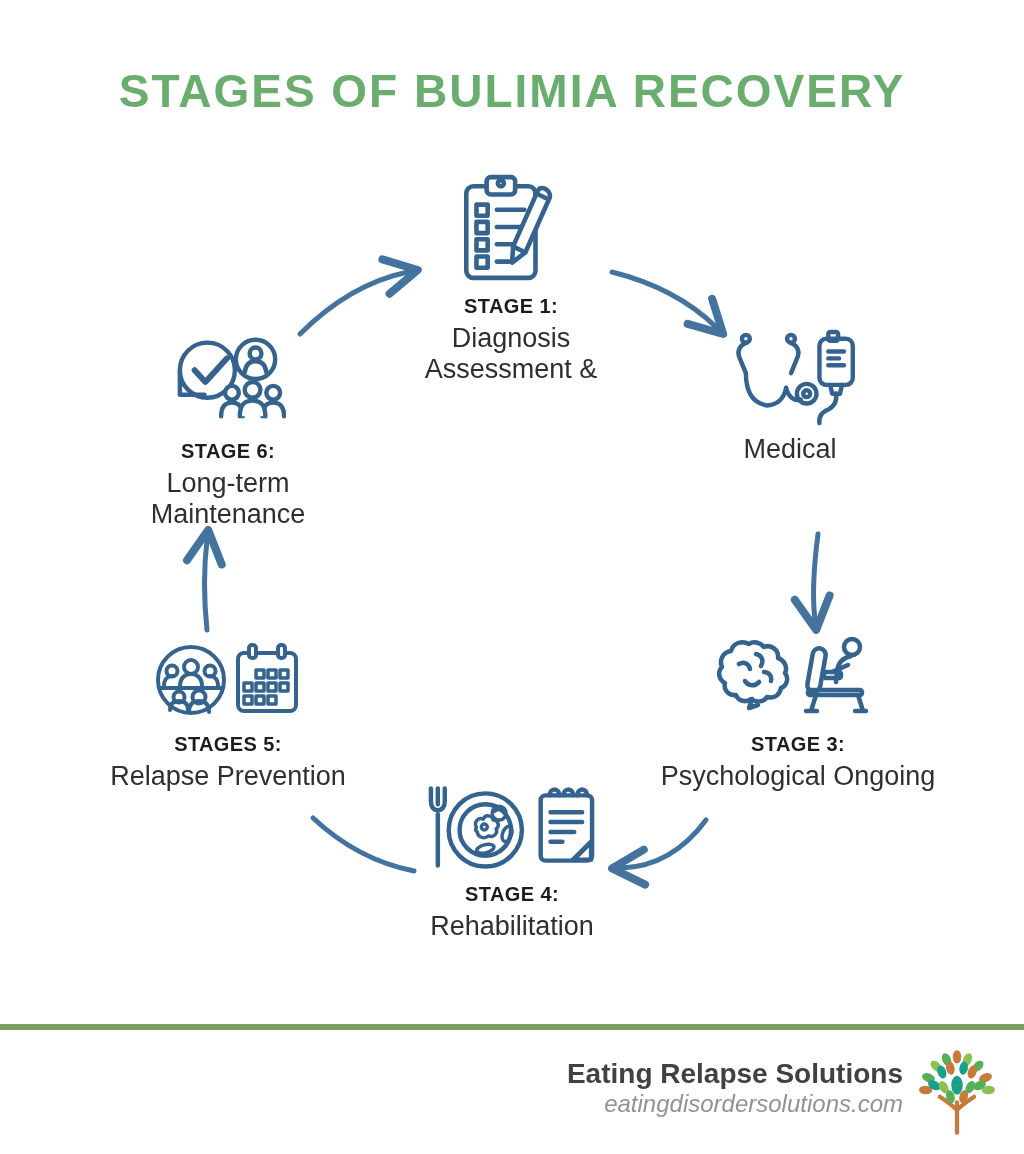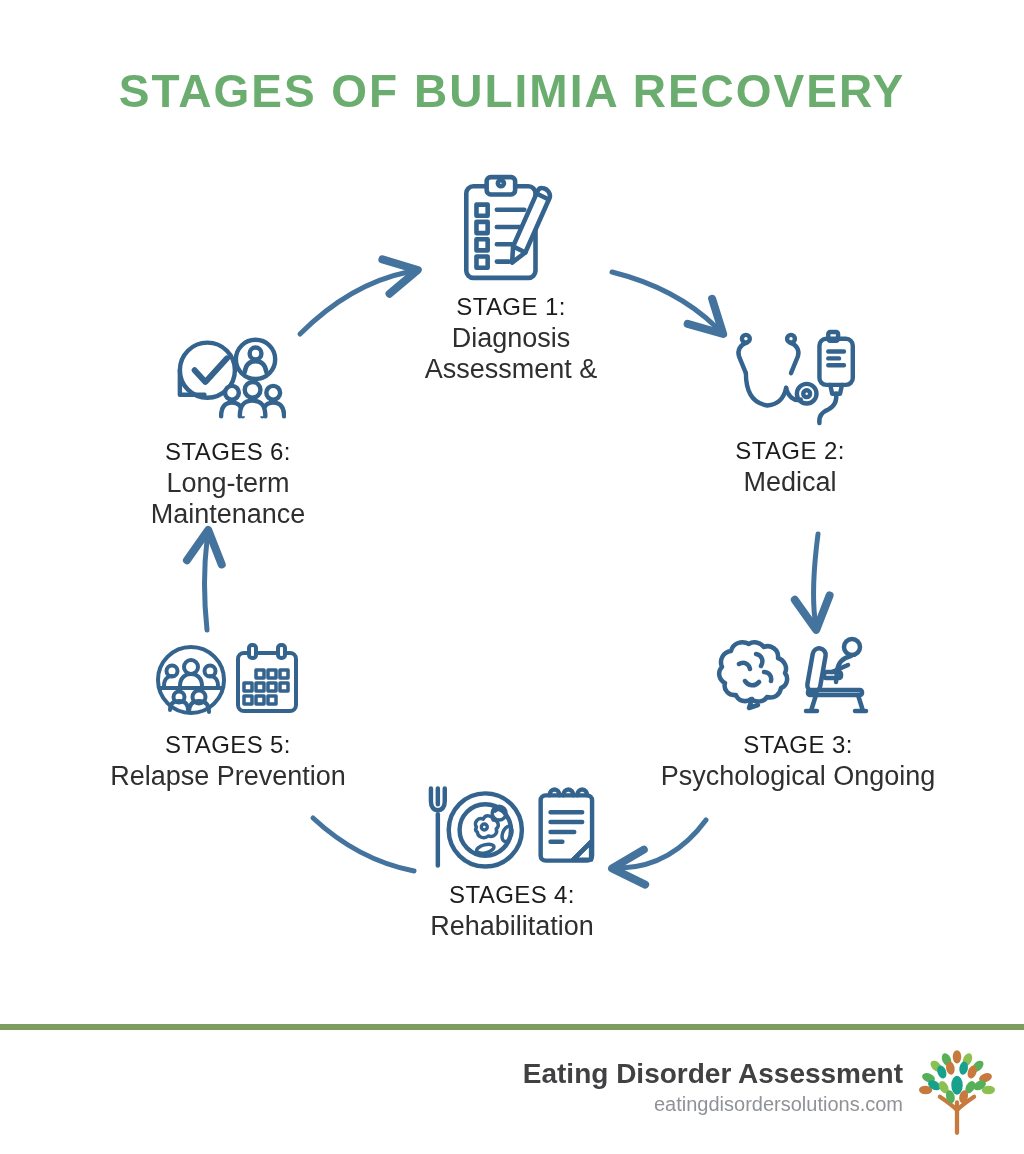--- a/index.html
+++ b/index.html
@@ -3,26 +3,26 @@
 <meta charset="utf-8">
 <style>
   html,body{margin:0;padding:0;background:#ffffff;}
   .canvas{position:relative;width:1024px;height:1154px;margin:0 auto;background:#ffffff;overflow:hidden;
           font-family:"Liberation Sans","DejaVu Sans",sans-serif;border-radius:23px;}
   .title{position:absolute;top:64px;left:0;width:100%;text-align:center;
          font-size:46px;font-weight:bold;letter-spacing:2px;color:#6bad6e;margin:0;}
   .arrows{position:absolute;top:0;left:0;width:1024px;height:1154px;pointer-events:none;}
   .stage-icon{position:absolute;}
   .stage-text{position:absolute;text-align:center;}
-  .stage-label{font-size:24px;font-weight:normal;color:#1c1c1e;letter-spacing:.4px;line-height:33px;}
+  .stage-label{font-size:20px;font-weight:bold;color:#1c1c1e;letter-spacing:.4px;line-height:33px;}
   .stage-line{font-size:27px;color:#2f2f31;line-height:31px;}
   .divider{position:absolute;left:0;top:1024px;width:1024px;height:6px;background:#7e9e61;}
   .footer-text{position:absolute;top:1058px;right:121px;text-align:right;}
   .footer-name{font-size:28px;font-weight:bold;color:#414042;line-height:32px;}
-  .footer-url{font-size:20px;color:#8f9296;line-height:28px;}
+  .footer-url{font-size:24px;color:#8f9296;line-height:28px;font-style:italic;}
   .logo{position:absolute;left:919px;top:1046px;}
   svg{display:block;}
 </style>
 </head>
 <body>
 
 <div class="canvas">
 
   <h1 class="title">STAGES OF BULIMIA RECOVERY</h1>
 
@@ -78,21 +78,20 @@
         <circle cx="82" cy="67" r="3.5"></circle>
         <rect x="104" y="4" width="10" height="9" rx="2"></rect>
         <rect x="95" y="11" width="34" height="47" rx="7"></rect>
         <path d="M104 24 h16 M104 31 h11 M104 38 h16"></path>
         <path d="M106 58 l2 9 h8 l2 -9"></path>
         <path d="M112 67 c1 8 -2 13 -8 16 c-7 3 -10 8 -9 14"></path>
       </g>
     </svg>
   </div>
   <div class="stage-text" style="left:640px;top:434px;width:300px;">
-    <div class="stage-label">STAGE 2:</div>
     <div class="stage-line">Medical</div>
   </div>
 
   <div class="stage-icon" style="left:712px;top:634px;">
     <svg width="170" height="88" viewBox="0 0 170 88">
       <g fill="none" stroke="#34638e" stroke-width="4.5" stroke-linecap="round" stroke-linejoin="round">
         <path d="M37 10 c-7 -4 -16 -1 -18 7 c-8 1 -12 9 -9 16 c-5 5 -3 13 3 16 c-2 7 4 13 11 12 c2 6 10 8 15 4 c5 4 13 3 16 -2 c7 2 13 -2 14 -9 c6 -2 8 -10 4 -15 c3 -6 -1 -13 -7 -15 c1 -8 -7 -14 -14 -11 c-4 -5 -11 -6 -15 -3 z"></path>
         <path d="M27 30 c5 -3 10 0 11 5 M44 20 c6 1 8 7 5 12 M33 47 c3 5 10 6 14 1 M52 38 c5 0 8 4 7 9"></path>
         <path d="M40 65 l-3 9 l9 -3"></path>
         <circle cx="140" cy="13" r="8"></circle>
@@ -127,21 +126,21 @@
         </g>
         <rect x="118" y="15" width="52" height="66" rx="5"></rect>
         <path d="M127 15 a5 6 0 0 1 10 0 M141 15 a5 6 0 0 1 10 0 M155 15 a5 6 0 0 1 10 0"></path>
         <path d="M128 32 h32 M128 42 h32 M128 52 h24 M128 62 h12"></path>
         <path fill="#fff" d="M151 80 l18 -18 v18 z"></path>
         <path d="M169 62 l-18 18"></path>
       </g>
     </svg>
   </div>
   <div class="stage-text" style="left:362px;top:878px;width:300px;">
-    <div class="stage-label">STAGES 4:</div>
+    <div class="stage-label">STAGE 4:</div>
     <div class="stage-line">Rehabilitation</div>
   </div>
 
   <div class="stage-icon" style="left:152px;top:640px;">
     <svg width="150" height="80" viewBox="0 0 150 80">
       <g fill="none" stroke="#34638e" stroke-width="4" stroke-linecap="round" stroke-linejoin="round">
         <circle cx="39" cy="40" r="33"></circle>
         <circle cx="20" cy="31" r="5.5"></circle>
         <path d="M12 46 c0 -7 4 -10 8 -10"></path>
         <circle cx="58" cy="31" r="5.5"></circle>
@@ -188,28 +187,28 @@
         <circle cx="61" cy="59" r="7" fill="#fff"></circle>
         <path fill="#fff" d="M50 83 c0 -10 4 -14 11 -14 c7 0 11 4 11 14"></path>
         <circle cx="103" cy="59" r="7" fill="#fff"></circle>
         <path fill="#fff" d="M92 83 c0 -10 4 -14 11 -14 c7 0 11 4 11 14"></path>
         <circle cx="82" cy="56" r="8" fill="#fff"></circle>
         <path fill="#fff" d="M69 83 c0 -12 5 -16 13 -16 c8 0 13 4 13 16"></path>
       </g>
     </svg>
   </div>
   <div class="stage-text" style="left:78px;top:435px;width:300px;">
-    <div class="stage-label">STAGES 6:</div>
+    <div class="stage-label">STAGE 6:</div>
     <div class="stage-line">Long-term</div>
     <div class="stage-line">Maintenance</div>
   </div>
 
   <div class="divider"></div>
   <div class="footer-text">
-    <div class="footer-name">Eating Disorder Assessment</div>
+    <div class="footer-name">Eating Relapse Solutions</div>
     <div class="footer-url">eatingdisordersolutions.com</div>
   </div>
   <div class="logo">
     <svg width="76" height="90" viewBox="0 0 80 92">
       <g stroke="#c67a3e" stroke-width="4.5" stroke-linecap="round" fill="none">
         <path d="M40 90 V58"></path>
         <path d="M40 66 C34 60 28 56 22 52"></path>
         <path d="M40 66 C46 60 52 56 58 52"></path>
       </g>
       <g stroke="none">

